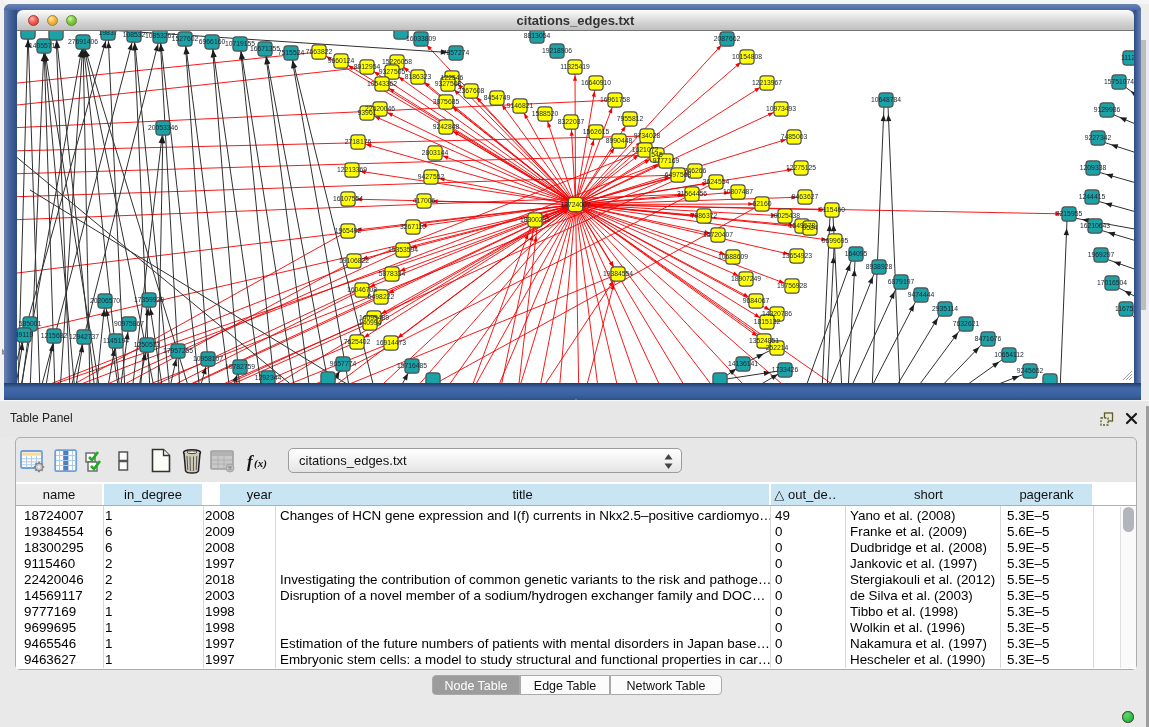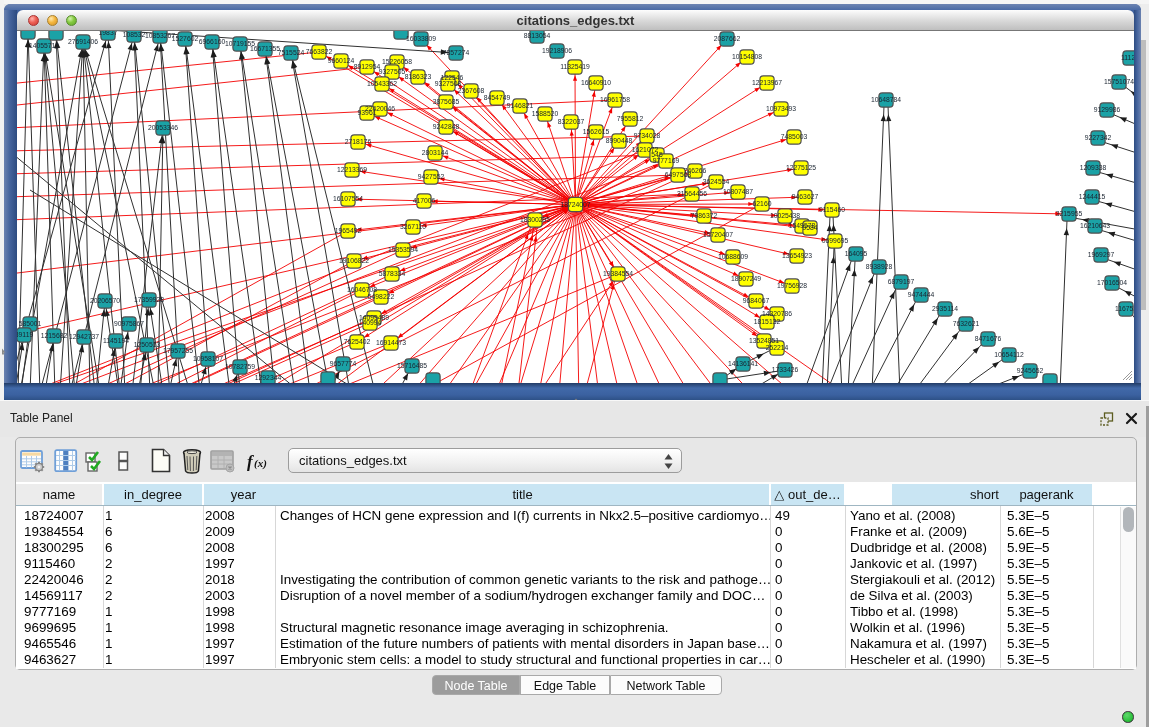--- a/index.html
+++ b/index.html
@@ -817,24 +817,24 @@
       <text x="8" y="16" font-family="Liberation Serif, serif" font-style="italic" font-weight="bold" font-size="11" fill="#111">(x)</text>
     </svg></div>
 <div class="abs" style="left:288px;top:448px;width:394px;height:25px;background:linear-gradient(#ffffff,#f0f0f0 60%,#e4e4e4);border:1px solid #9c9c9c;border-radius:5px;font-size:13px;color:#111;line-height:24px;padding-left:10px;">citations_edges.txt
 <svg style="position:absolute;right:7px;top:4px" width="11" height="17" viewBox="0 0 11 17">
       <path d="M5.5 1 L9.5 6.5 H1.5 z" fill="#444"></path>
       <path d="M5.5 16 L1.5 10.5 H9.5 z" fill="#444"></path>
     </svg></div>
 <div class="abs" id="tablewrap"></div>
 <div class="hcell" style="left:16px;width:87px;background:#ececec;">name</div>
 <div class="hcell" style="left:104px;width:99px;">in_degree</div>
-<div class="hcell" style="left:204px;width:80px;">year</div>
+<div class="hcell" style="left:220px;width:80px;">year</div>
 <div class="hcell" style="left:276px;width:494px;">title</div>
 <div class="hcell" style="left:771px;width:74px;">△ out_de…</div>
-<div class="hcell" style="left:892px;width:186px;">short</div>
+<div class="hcell" style="left:836px;width:186px;">short</div>
 <div class="hcell" style="left:1001px;width:92px;">pagerank</div>
 <div class="abs" style="left:16px;top:505px;width:1120px;height:1px;background:#9fb6c2;"></div>
 <div class="trow" style="top:508px">
 <span style="left:8px">18724007</span>
     <span style="left:89px">1</span>
     <span style="left:189px">2008</span>
     <span class="ttl" style="left:264px">Changes of HCN gene expression and I(f) currents in Nkx2.5–positive cardiomyocytes of developing rats</span>
     <span style="left:759px">49</span>
     <span style="left:834px">Yano et al. (2008)</span>
     <span style="left:991px">5.3E–5</span>
@@ -886,21 +886,20 @@
     <span style="left:89px">1</span>
     <span style="left:189px">1998</span>
     <span style="left:759px">0</span>
     <span style="left:834px">Tibbo et al. (1998)</span>
     <span style="left:991px">5.3E–5</span>
   </div>
 <div class="trow" style="top:620px">
 <span style="left:8px">9699695</span>
     <span style="left:89px">1</span>
     <span style="left:189px">1998</span>
-    <span class="ttl" style="left:264px">Structural magnetic resonance image averaging in schizophrenia.</span>
     <span style="left:759px">0</span>
     <span style="left:834px">Wolkin et al. (1996)</span>
     <span style="left:991px">5.3E–5</span>
   </div>
 <div class="trow" style="top:636px">
 <span style="left:8px">9465546</span>
     <span style="left:89px">1</span>
     <span style="left:189px">1997</span>
     <span class="ttl" style="left:264px">Estimation of the future numbers of patients with mental disorders in Japan based on national</span>
     <span style="left:759px">0</span>

